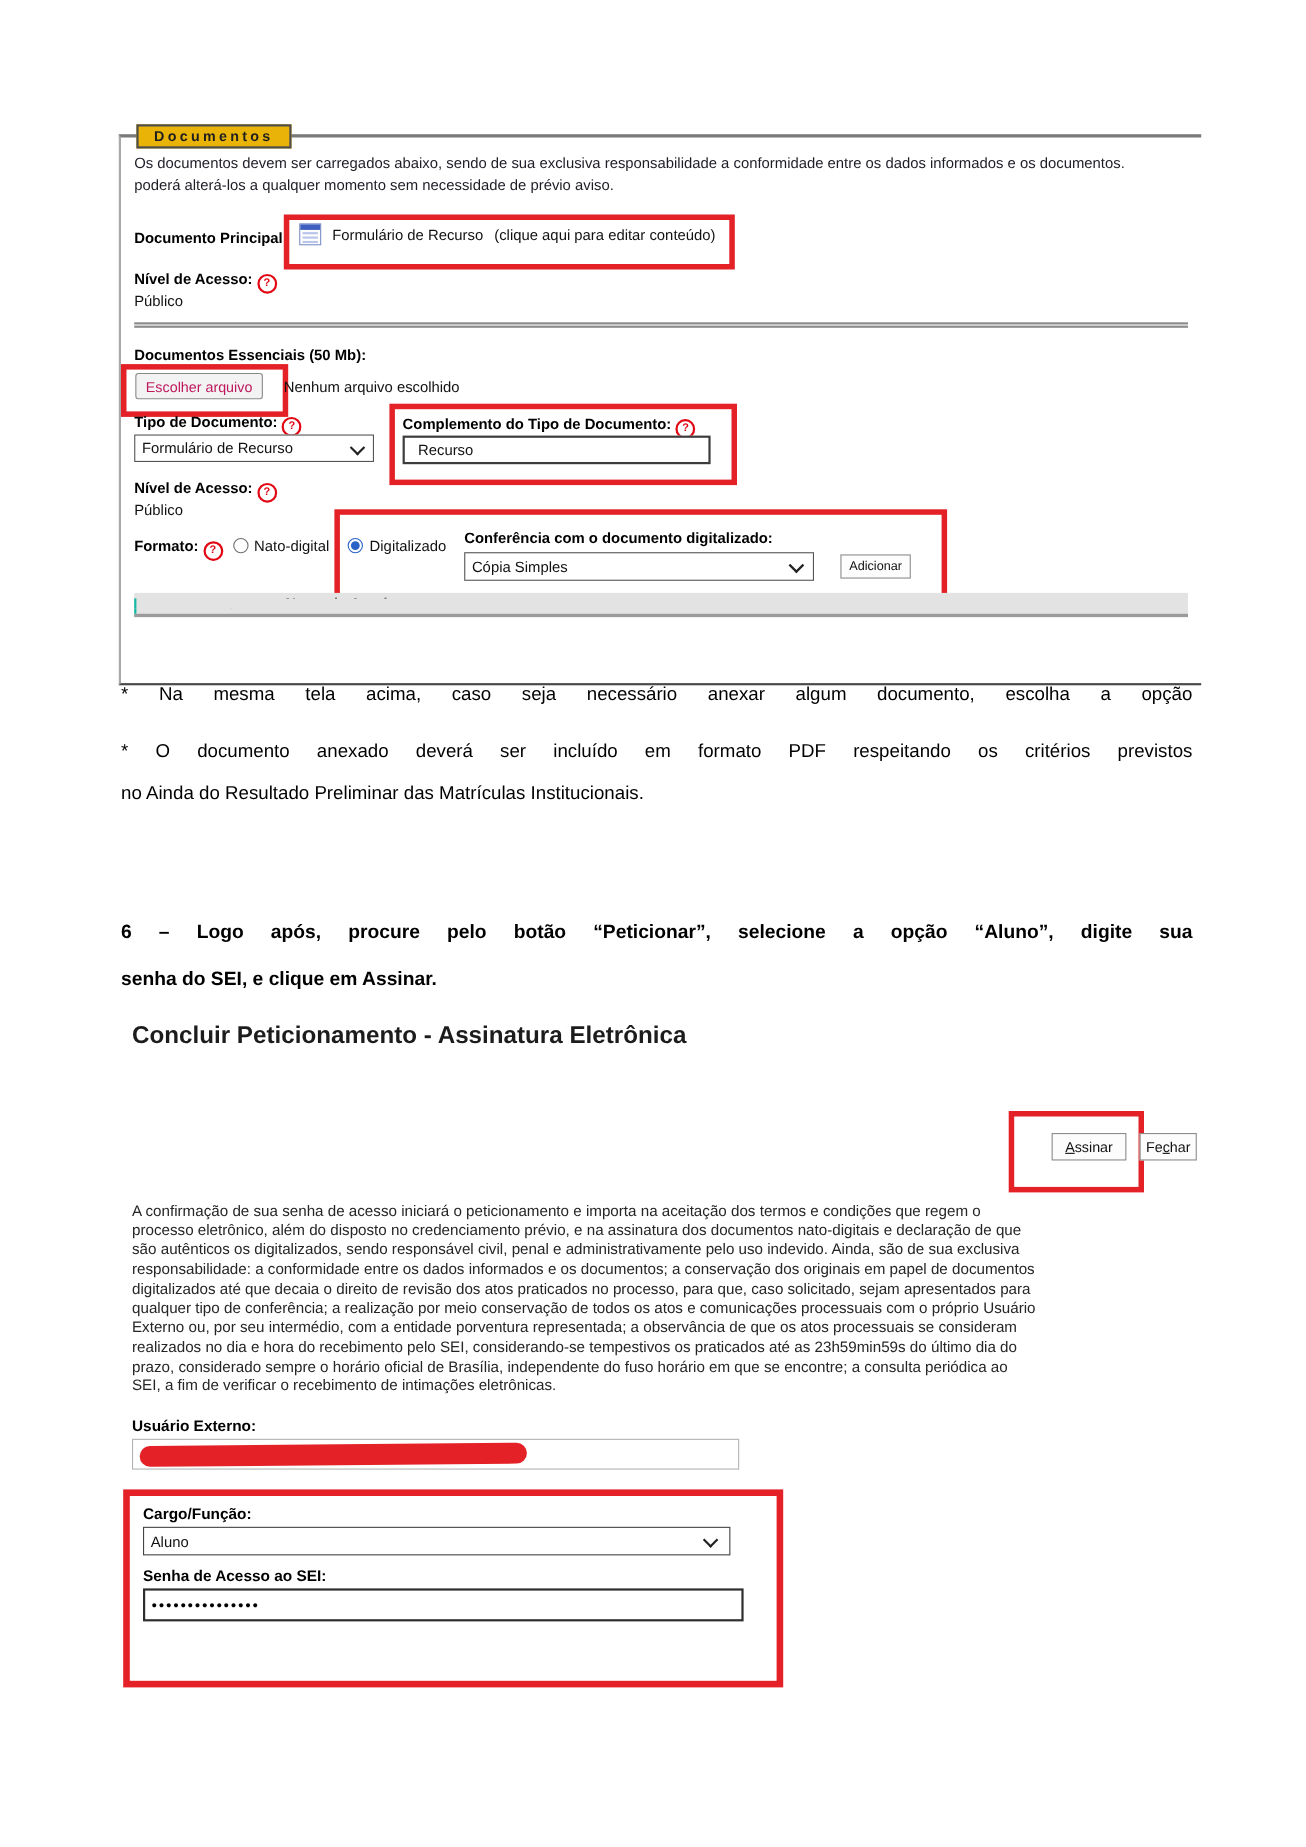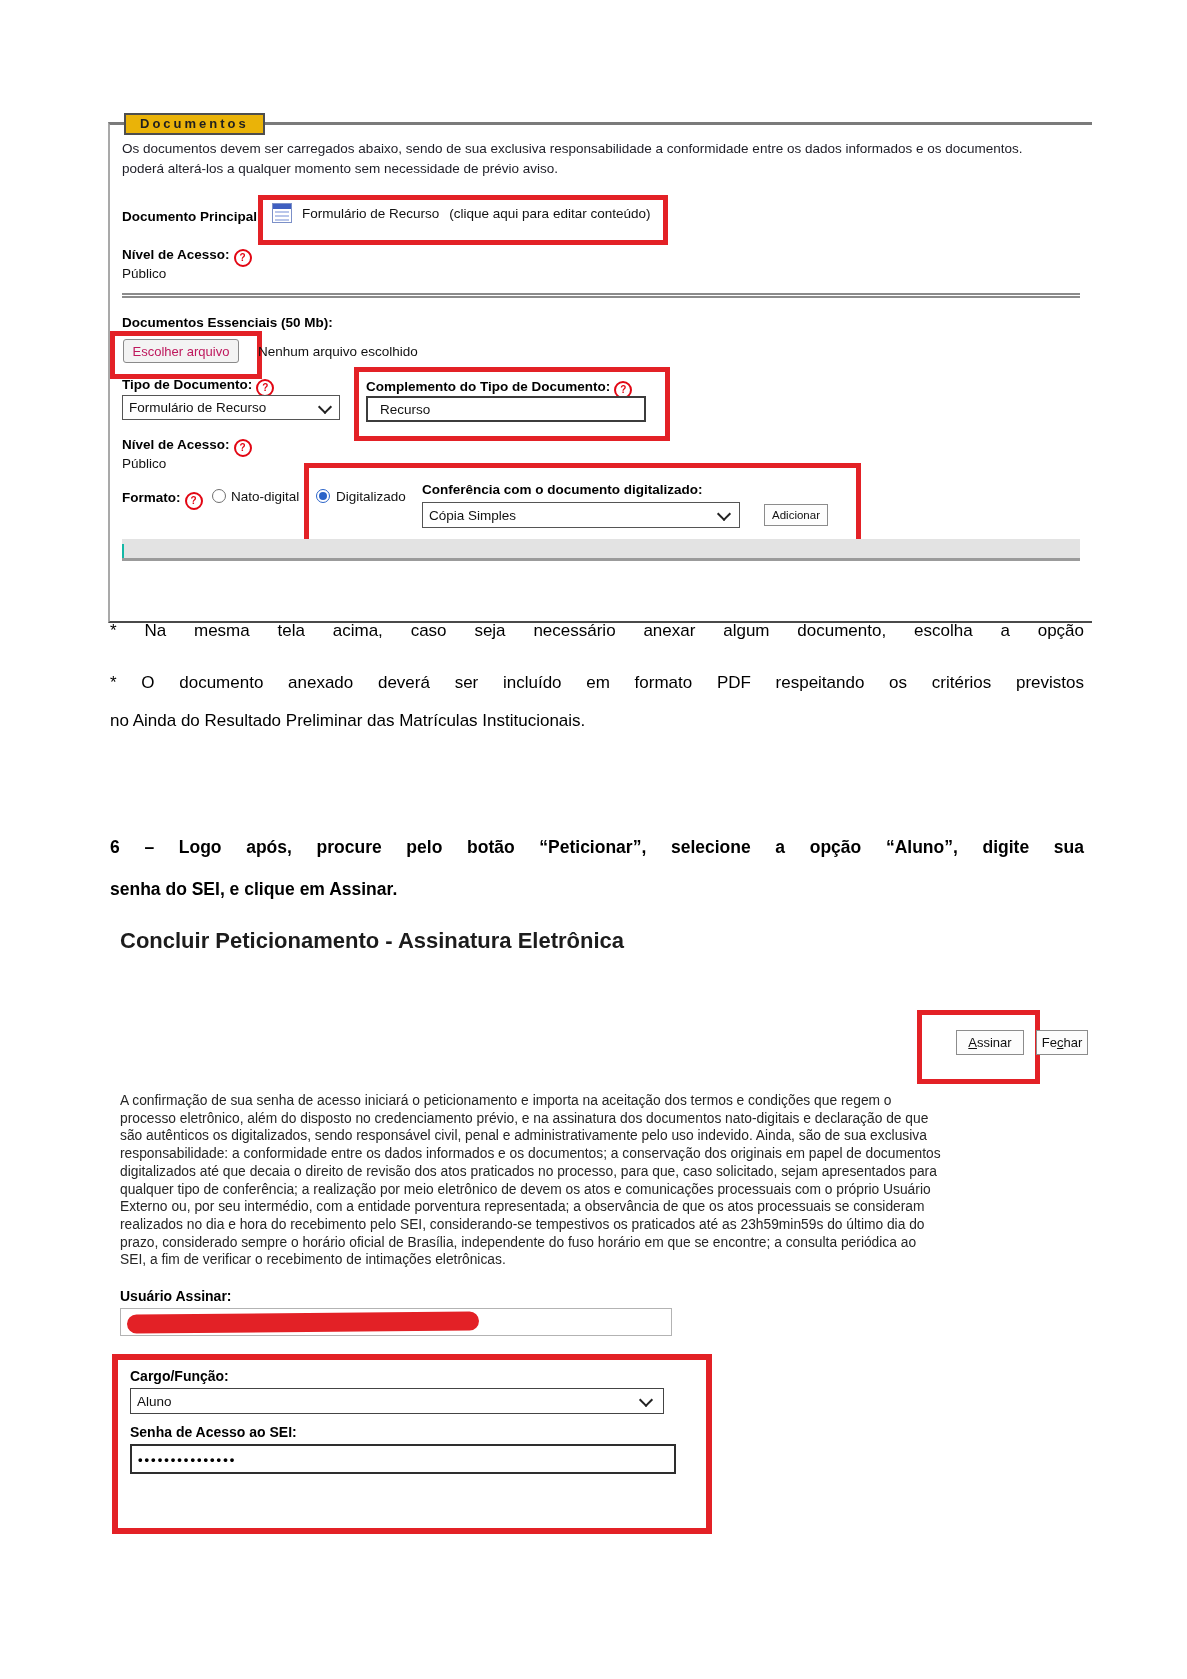--- a/index.html
+++ b/index.html
@@ -163,28 +163,28 @@
       <span class="u">c</span>
       <span>har</span>
   </div>
 
   <div class="abs" style="left:120px;top:1092px;">
     <div class="discline">A confirmação de sua senha de acesso iniciará o peticionamento e importa na aceitação dos termos e condições que regem o</div>
     <div class="discline">processo eletrônico, além do disposto no credenciamento prévio, e na assinatura dos documentos nato-digitais e declaração de que</div>
     <div class="discline">são autênticos os digitalizados, sendo responsável civil, penal e administrativamente pelo uso indevido. Ainda, são de sua exclusiva</div>
     <div class="discline">responsabilidade: a conformidade entre os dados informados e os documentos; a conservação dos originais em papel de documentos</div>
     <div class="discline">digitalizados até que decaia o direito de revisão dos atos praticados no processo, para que, caso solicitado, sejam apresentados para</div>
-    <div class="discline">qualquer tipo de conferência; a realização por meio eletrônico de devem os atos e comunicações processuais com o próprio Usuário</div>
+    <div class="discline">qualquer tipo de conferência; a realização por meio conservação de todos os atos e comunicações processuais com o próprio Usuário</div>
     <div class="discline">Externo ou, por seu intermédio, com a entidade porventura representada; a observância de que os atos processuais se consideram</div>
     <div class="discline">realizados no dia e hora do recebimento pelo SEI, considerando-se tempestivos os praticados até as 23h59min59s do último dia do</div>
     <div class="discline">prazo, considerado sempre o horário oficial de Brasília, independente do fuso horário em que se encontre; a consulta periódica ao</div>
     <div class="discline">SEI, a fim de verificar o recebimento de intimações eletrônicas.</div>
   </div>
 
-  <div class="siglabel abs" style="left:120px;top:1288px;">Usuário Assinar:</div>
+  <div class="siglabel abs" style="left:120px;top:1288px;">Usuário Externo:</div>
   <div class="userinput abs" style="left:120px;top:1308px;width:552px;height:28px;"></div>
   <div class="scribble abs" style="left:127px;top:1313px;width:352px;height:19px;"></div>
 
   <div class="redbox abs" style="left:112px;top:1354px;width:588px;height:168px;border-width:6px;"></div>
   <div class="siglabel abs" style="left:130px;top:1368px;">Cargo/Função:</div>
   <div class="selectbox abs" style="left:130px;top:1388px;width:534px;height:26px;border-color:#444;">
     <span>Aluno</span>
     <span class="chev" style="right:12px;top:6px;"></span>
   </div>
   <div class="siglabel abs" style="left:130px;top:1424px;">Senha de Acesso ao SEI:</div>

